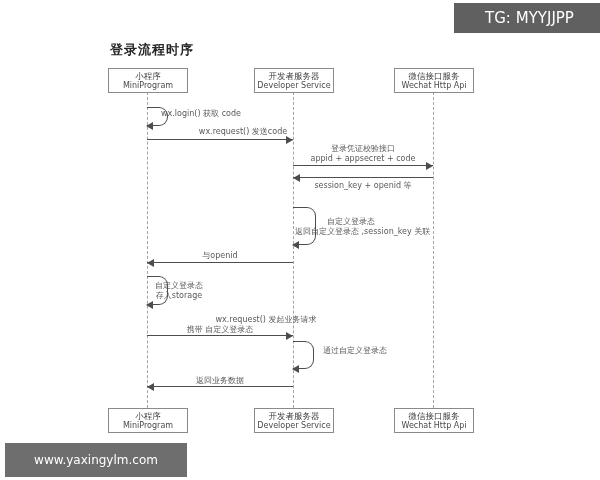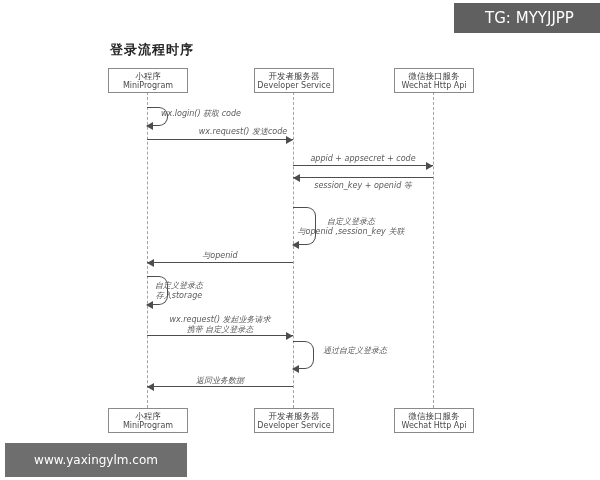--- a/index.html
+++ b/index.html
@@ -10,21 +10,21 @@
     display:flex;flex-direction:column;justify-content:center;text-align:center;color:#3d3d3d;}
   .abox .zh{font-size:8.5px;line-height:10px;}
   .abox .en{font-size:8px;line-height:9px;color:#4a4a4a;}
   .lifeline{position:absolute;top:92px;height:316px;width:0;border-left:1px dashed #a3a3a3;}
   .arrow{position:absolute;height:0;border-top:1px solid #4d4d4d;}
   .ah{position:absolute;width:0;height:0;top:-4.5px;}
   .ah.right{right:0;border-top:4px solid transparent;border-bottom:4px solid transparent;border-left:7px solid #4d4d4d;}
   .ah.left{left:0;border-top:4px solid transparent;border-bottom:4px solid transparent;border-right:7px solid #4d4d4d;}
   .selfloop{position:absolute;border:1px solid #4d4d4d;border-left:none;border-radius:0 9px 9px 0;}
   .selfloop .ah{top:auto;bottom:-4.5px;left:-1px;}
-  .lbl{position:absolute;font-size:8px;line-height:10px;color:#595959;text-align:center;white-space:nowrap;font-style:italic;}
+  .lbl{position:absolute;font-size:8px;line-height:10px;color:#595959;text-align:center;white-space:nowrap;}
   .lbl.leftalign{text-align:left;}
   .band{position:absolute;display:flex;align-items:center;justify-content:center;color:#ffffff;}
   .band.tg{left:454px;top:3px;width:151px;height:30px;background:#606060;font-size:15px;}
   .band.wm{left:5px;top:443px;width:182px;height:34px;background:#6e6e6e;font-size:12px;}
 </style>
 </head>
 <body>
 
 <div class="screenshot">
 
@@ -50,48 +50,49 @@
   <div class="selfloop" style="left:147px;top:107px;width:20px;height:17px;">
       <span class="ah left"></span>
     </div>
   <div class="lbl leftalign" style="left:161px;top:109px;">wx.login() 获取 code</div>
 
   <div class="lbl" style="left:147px;top:127px;width:146px;padding-left:23px;">wx.request() 发送code</div>
   <div class="arrow" style="left:147px;top:139px;width:146px;">
       <span class="ah right"></span>
     </div>
 
+  <div class="lbl" style="left:293px;top:144px;width:140px;">登录凭证校验接口</div>
   <div class="lbl" style="left:293px;top:154px;width:140px;">appid + appsecret + code</div>
   <div class="arrow" style="left:293px;top:165px;width:140px;">
       <span class="ah right"></span>
     </div>
 
   <div class="arrow" style="left:293px;top:177px;width:140px;">
       <span class="ah left"></span>
     </div>
   <div class="lbl" style="left:293px;top:181px;width:140px;">session_key + openid 等</div>
 
   <div class="selfloop" style="left:293px;top:207px;width:22px;height:36px;">
       <span class="ah left"></span>
     </div>
   <div class="lbl" style="left:295px;top:217px;width:112px;">自定义登录态</div>
-  <div class="lbl" style="left:295px;top:227px;width:112px;">与openid ,session_key 关联</div>
+  <div class="lbl" style="left:295px;top:227px;width:112px;">返回自定义登录态 ,session_key 关联</div>
 
   <div class="lbl" style="left:147px;top:251px;width:146px;">与openid</div>
   <div class="arrow" style="left:147px;top:262px;width:146px;">
       <span class="ah left"></span>
     </div>
 
   <div class="selfloop" style="left:147px;top:276px;width:20px;height:27px;">
       <span class="ah left"></span>
     </div>
   <div class="lbl" style="left:148px;top:281px;width:62px;">自定义登录态</div>
   <div class="lbl" style="left:148px;top:291px;width:62px;">存入storage</div>
 
-  <div class="lbl" style="left:147px;top:315px;width:146px;">wx.request() 发起业务请求</div>
+  <div class="lbl" style="left:147px;top:315px;width:146px;padding-left:46px;">wx.request() 发起业务请求</div>
   <div class="lbl" style="left:147px;top:325px;width:146px;">携带 自定义登录态</div>
   <div class="arrow" style="left:147px;top:335px;width:146px;">
       <span class="ah right"></span>
     </div>
 
   <div class="selfloop" style="left:293px;top:341px;width:20px;height:26px;">
       <span class="ah left"></span>
     </div>
   <div class="lbl" style="left:296px;top:346px;width:118px;">通过自定义登录态</div>
 

